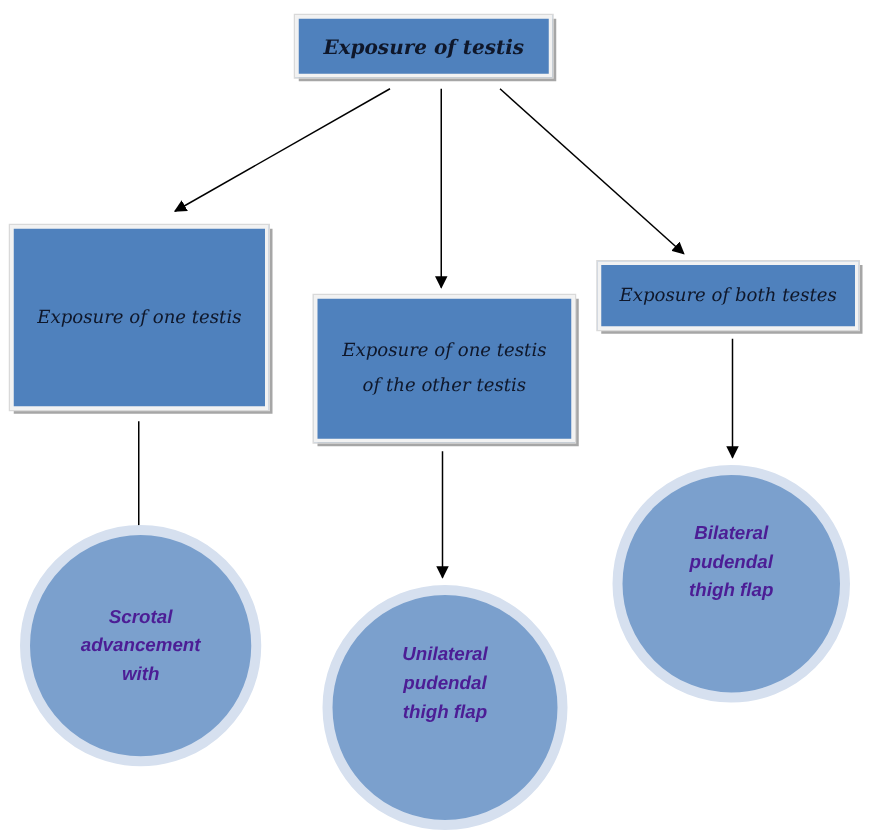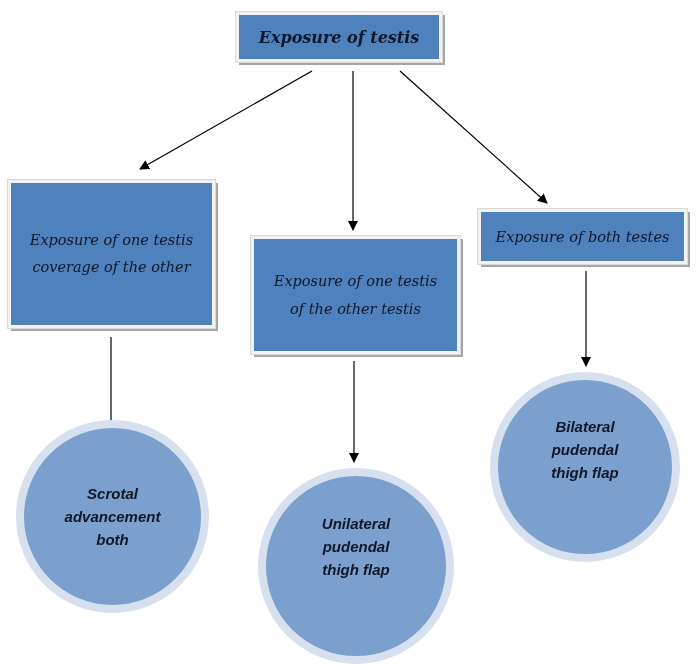--- a/index.html
+++ b/index.html
@@ -26,21 +26,21 @@
   .box-left { left: 8px; top: 180px; width: 207px; height: 148px; font-size: 14.5px; line-height: 27px; padding: 4px 10px; }
   .box-mid  { left: 251px; top: 236px; width: 209px; height: 118px; font-size: 14.5px; line-height: 28px; padding: 4px 10px; }
   .box-right{ left: 478px; top: 209px; width: 209px; height: 55px; font-size: 14.5px; padding: 4px 6px; font-style: italic; }
 
   .circle {
     position: absolute;
     box-sizing: border-box;
     border-radius: 50%;
     background: #7ba0cd;
     border: 8px solid #d6e0ef;
-    color: #0f172a;
+    color: #4c1d95;
     font-family: "Liberation Sans", "DejaVu Sans", sans-serif;
     font-style: italic;
     font-weight: bold;
     font-size: 15px;
     line-height: 23px;
     display: flex;
     align-items: center;
     justify-content: center;
     text-align: center;
   }
@@ -72,42 +72,41 @@
     <line x1="586" y1="271" x2="586" y2="366" stroke="#000" stroke-width="1.2" marker-end="url(#arrowhead)"></line>
   </svg>
 
   <div class="box box-root">
     <span>Exposure of testis</span>
   </div>
 
   <div class="box box-left">
     <div>
       <span>Exposure of one testis</span>
-      <span>coverage of the other</span>
     </div>
   </div>
 
   <div class="box box-mid">
     <div>
       <span>Exposure of one testis</span>
       <span>of the other testis</span>
     </div>
   </div>
 
   <div class="box box-right">
     <div>
       <span>Exposure of both testes</span>
     </div>
   </div>
 
   <div class="circle circle-left">
     <div>
       <span style="margin:0">Scrotal</span>
       <span style="margin:0">advancement</span>
-      <span style="margin:0">both</span>
+      <span style="margin:0">with</span>
     </div>
   </div>
 
   <div class="circle circle-mid">
     <div style="margin-top:-40px">
       <span style="margin:0">Unilateral</span>
       <span style="margin:0">pudendal</span>
       <span style="margin:0">thigh flap</span>
     </div>
   </div>

